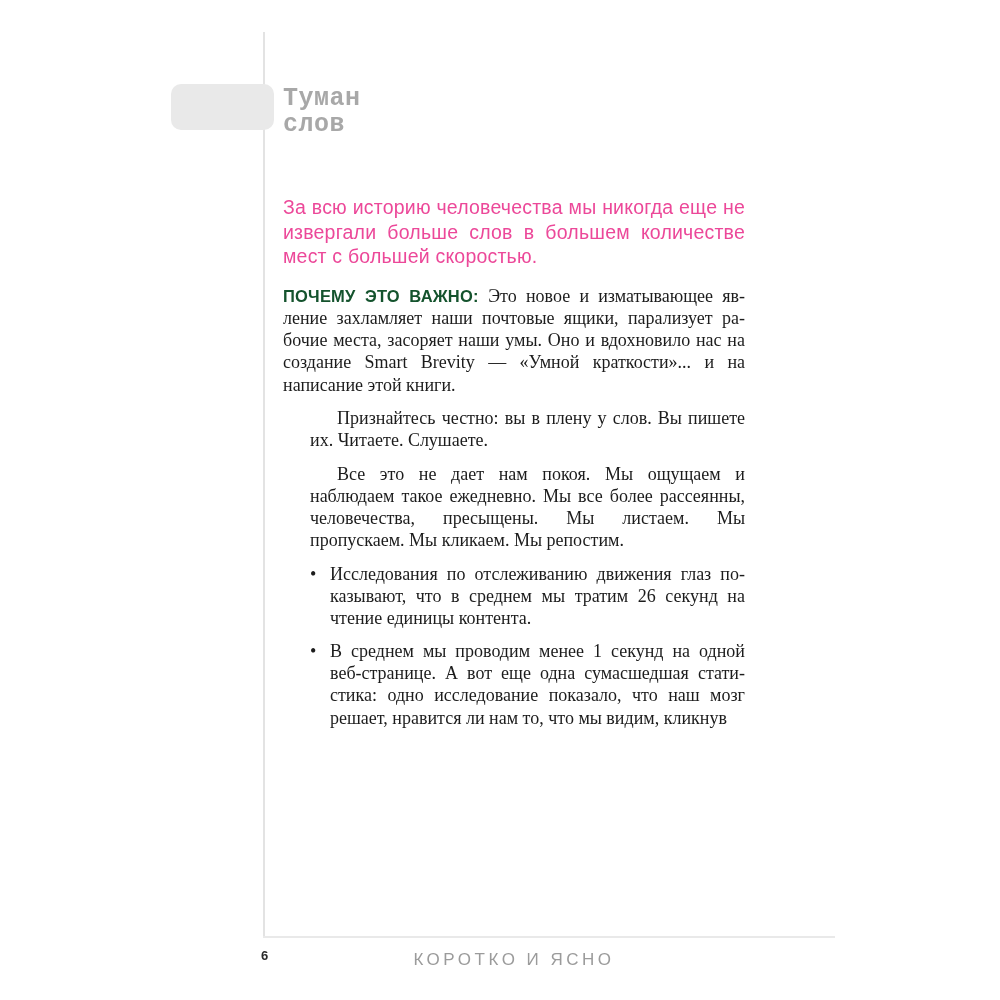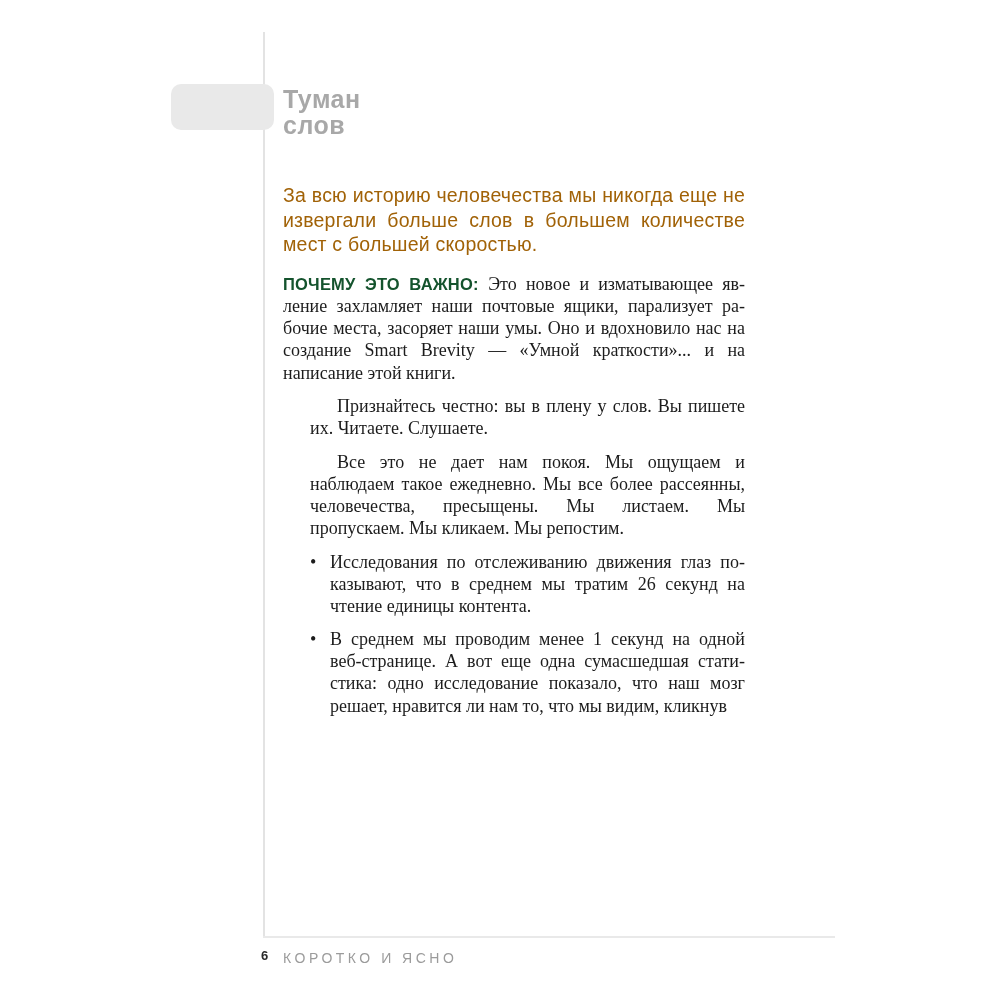--- a/index.html
+++ b/index.html
@@ -26,40 +26,40 @@
   .chapter-tab {
     position: absolute;
     left: 171px; top: 84px;
     width: 103px; height: 46px;
     background: #e9e9e9;
     border-radius: 10px;
   }
   .chapter-title {
     position: absolute;
     left: 283px; top: 86px;
-    font-family: Liberation Sans, sans-serif;
+    font-family: Liberation Mono, monospace;
     font-weight: bold;
     font-size: 25px;
     line-height: 26px;
     color: #a8a8a8;
     white-space: pre-line;
     letter-spacing: 0.5px;
   }
   .content {
     position: absolute;
     left: 283px; top: 183px;
     width: 462px;
   }
   .p-sans {
     font-family: "Liberation Sans", sans-serif;
     font-size: 19.5px;
     line-height: 24.5px;
-    color: #a16207;
+    color: #ec4899;
     text-align: justify;
-    margin: 0 0 16px 0;
+    margin: 12px 0 16px 0;
     letter-spacing: 0.2px;
   }
   .p-serif {
     font-size: 18px;
     line-height: 22.3px;
     text-align: justify;
     margin: 0 0 11px 0;
   }
   .indent { text-indent: 27px; margin-left: 27px; }
   .why-label {
@@ -93,23 +93,23 @@
     left: 261px; top: 948px;
     font-family: "Liberation Sans", sans-serif;
     font-weight: bold;
     font-size: 13px;
     color: #2a2a2a;
   }
   .footer-running-title {
     position: absolute;
     left: 283px; top: 950px;
     width: 462px;
-    text-align: left;
+    text-align: center;
     font-family: "Liberation Sans", sans-serif;
-    font-size: 14px;
+    font-size: 17px;
     letter-spacing: 3.5px;
     color: #9b9b9b;
   }
 </style>
 </head>
 <body>
 
 <div class="vline"></div>
 <div class="hline-bottom"></div>
 <div class="chapter-tab"></div>

